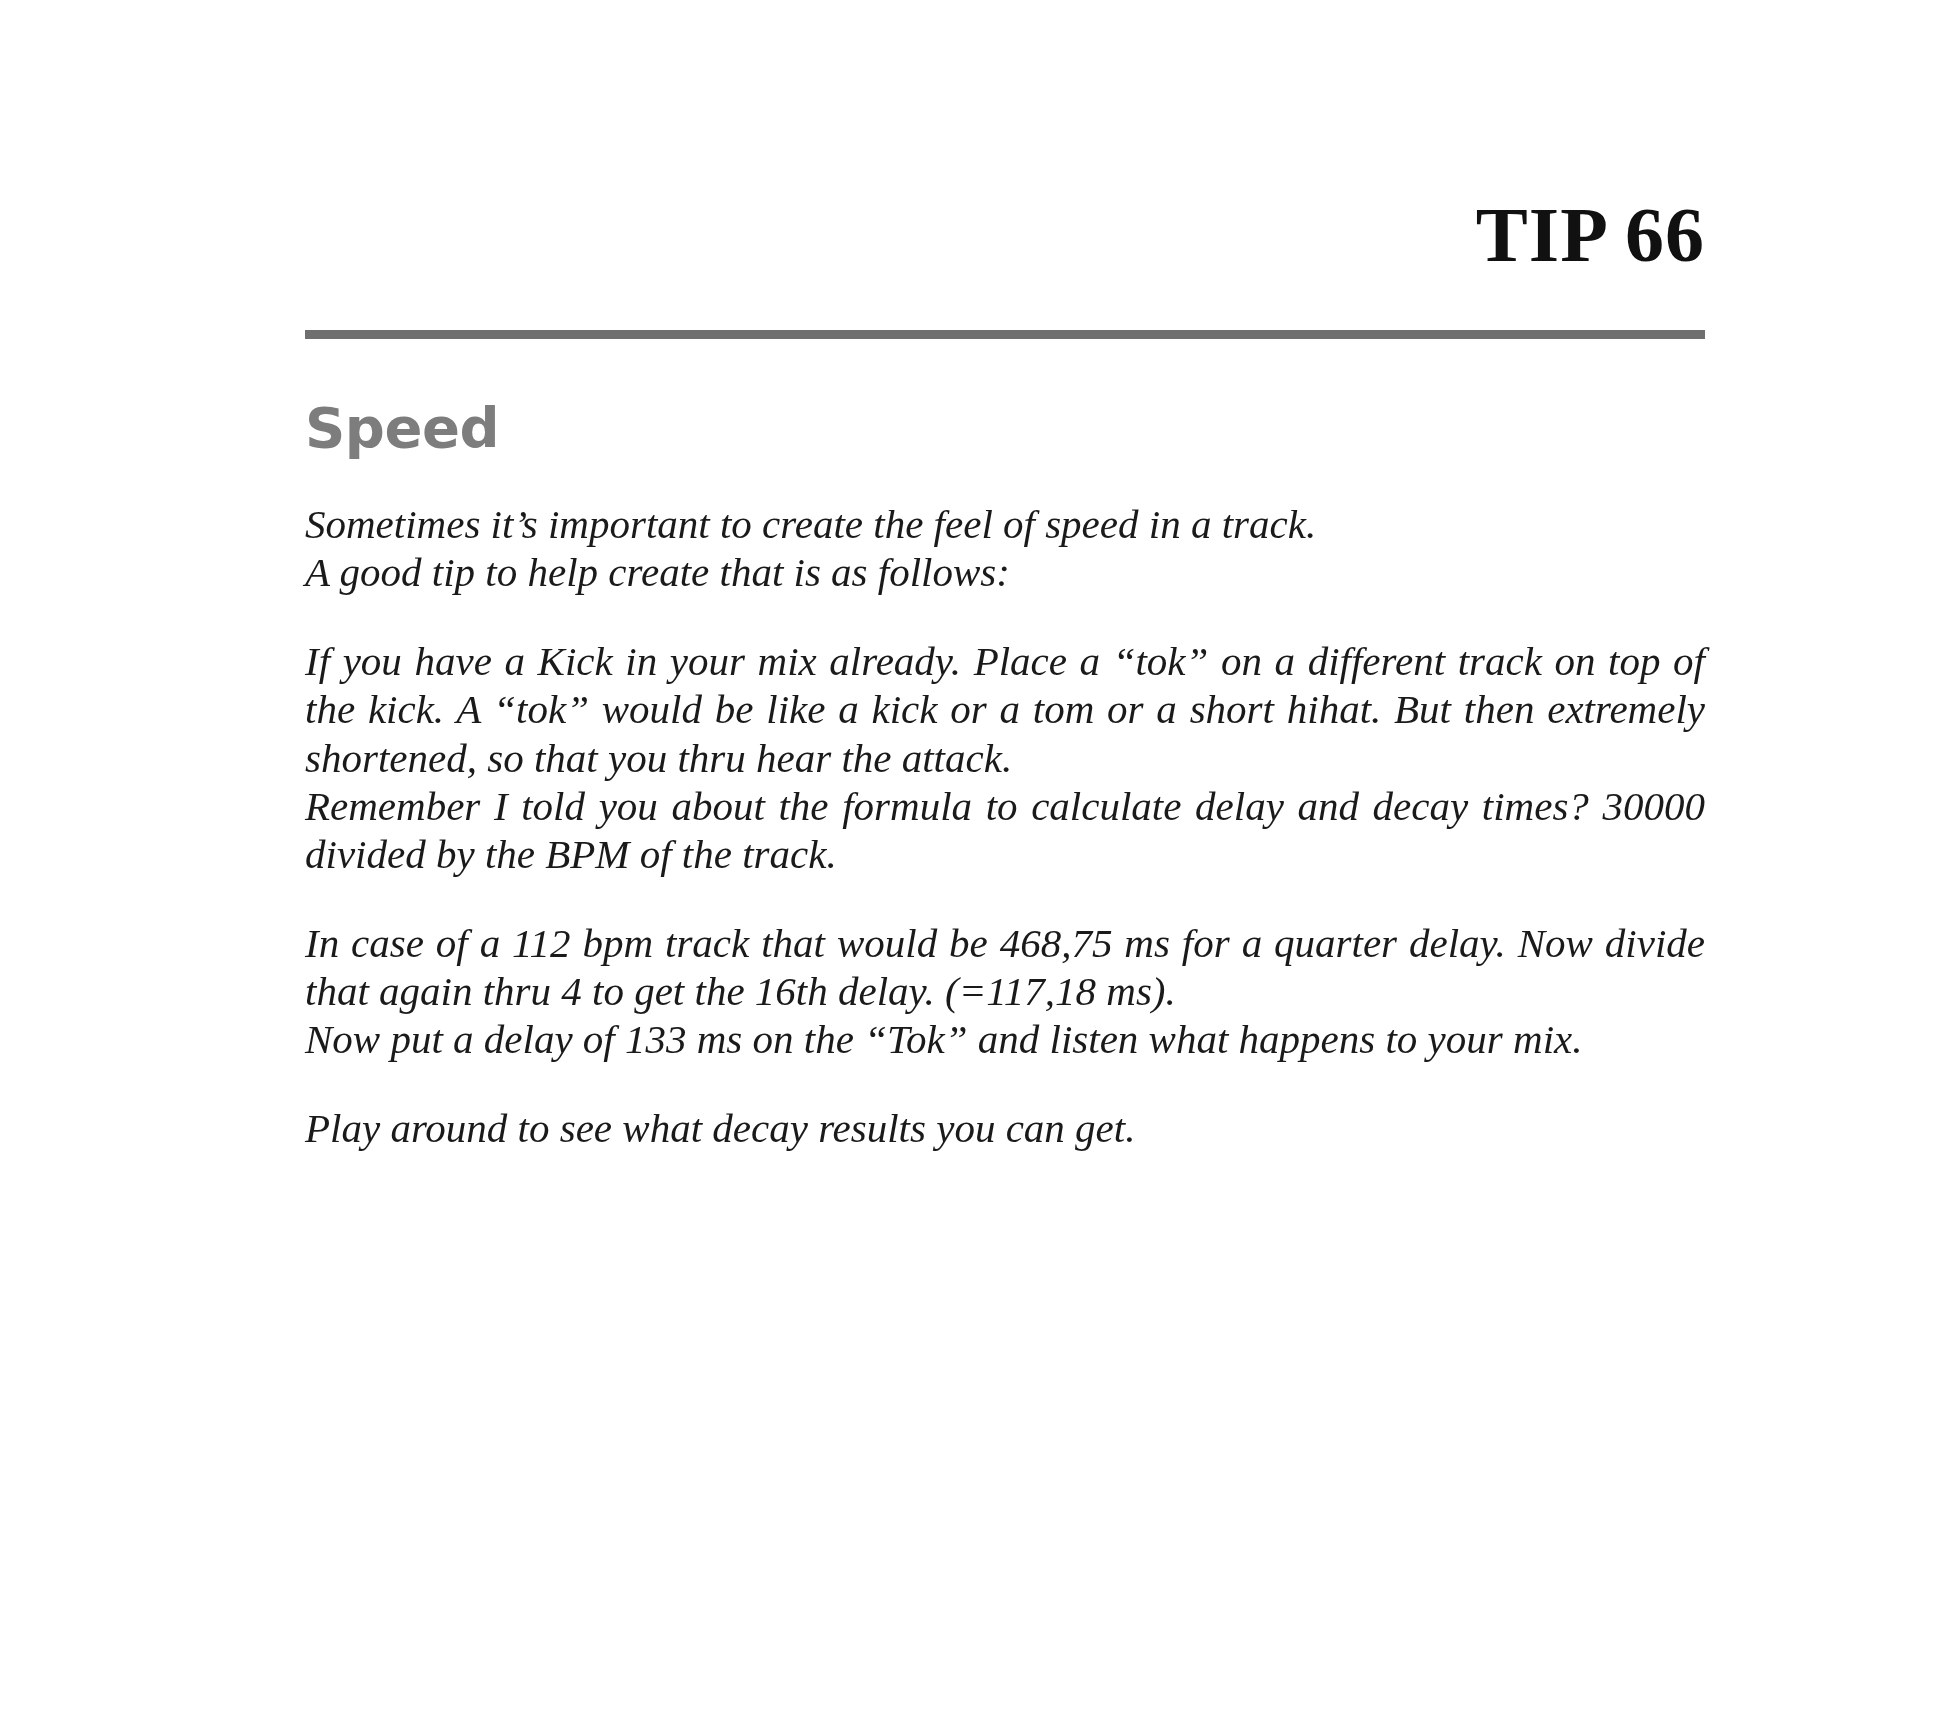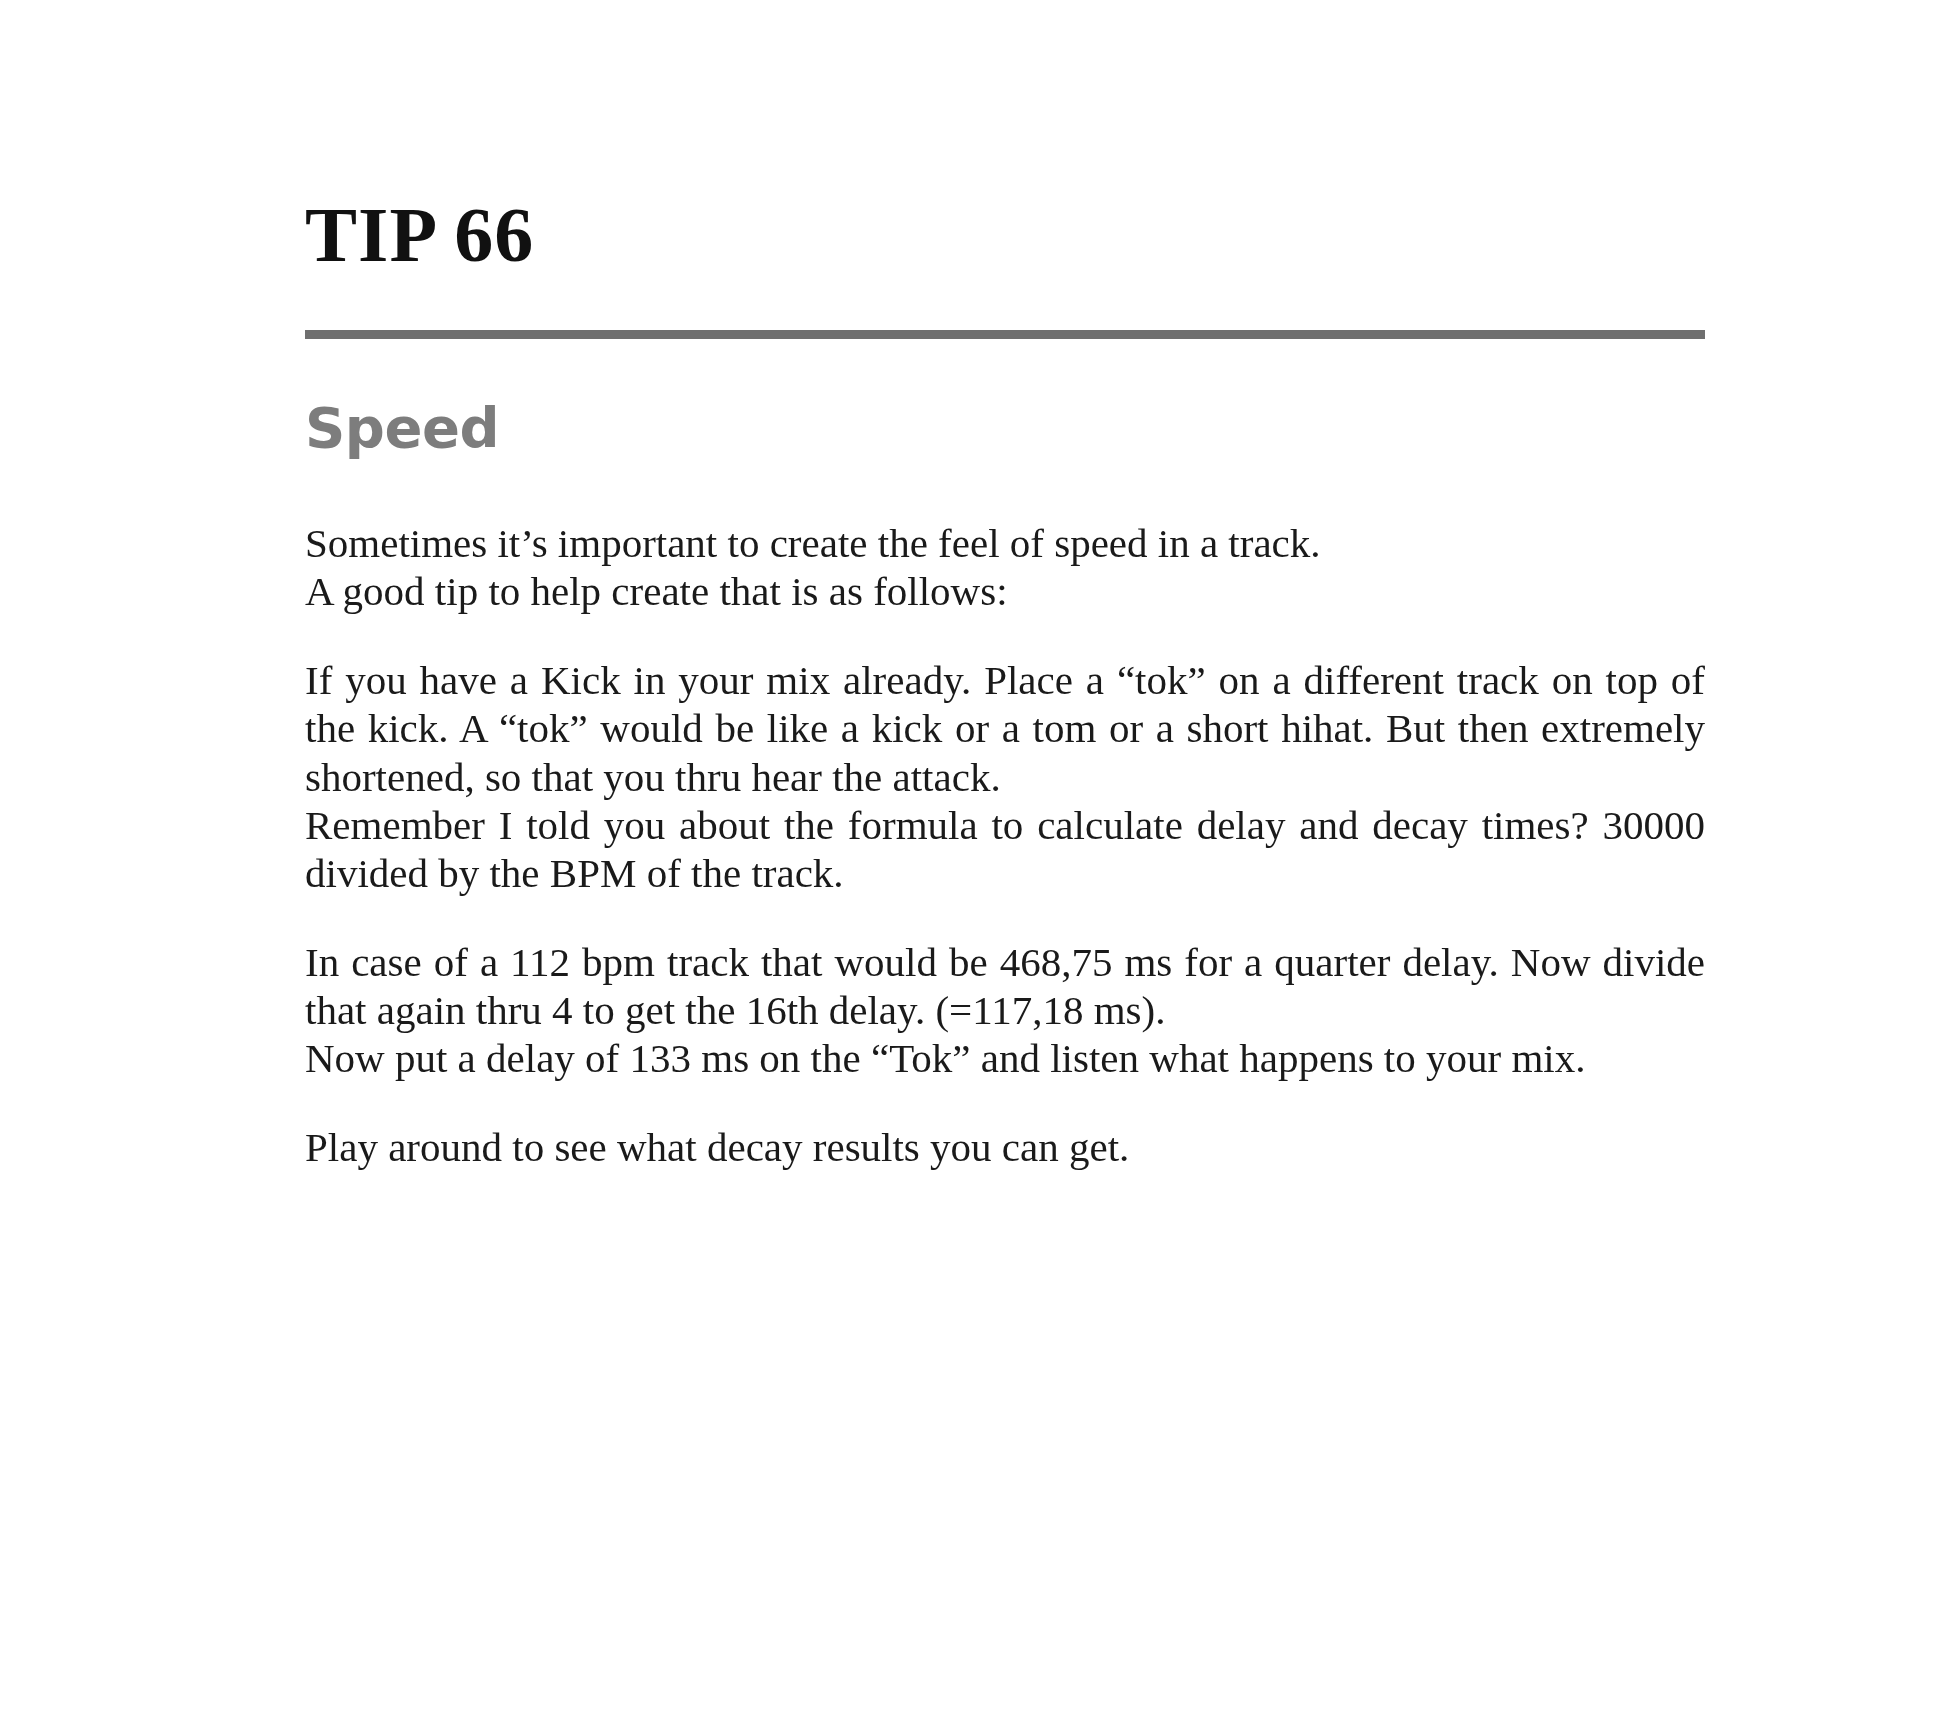--- a/index.html
+++ b/index.html
@@ -21,21 +21,21 @@
     box-sizing: border-box;
     padding: 0;
   }
   .content {
     position: absolute;
     left: 305px;
     top: 0;
     width: 1400px;
   }
   .tip-header {
-    text-align: left;
+    text-align: right;
     font-family: "Liberation Serif", serif;
     font-weight: bold;
     font-size: 78px;
     line-height: 1;
     letter-spacing: 1px;
     color: #111111;
     padding-top: 196px;
   }
   .rule {
     margin-top: 56px;
@@ -45,24 +45,25 @@
   }
   .section-title {
     font-family: "DejaVu Sans", sans-serif;
     font-weight: bold;
     font-size: 56px;
     color: #7d7d7d;
     margin-top: 56px;
     letter-spacing: -0.5px;
   }
   .body-text {
-    margin-top: 59px;
+    margin-top: 40px;
     font-size: 41px;
     line-height: 1.18;
     color: #1a1a1a;
+    font-style: italic;
   }
   p.para {
     margin: 0 0 40px 0;
     text-align: justify;
   }
   p.para .line {
     display: block;
   }
   p.justified {
     text-align: justify;

